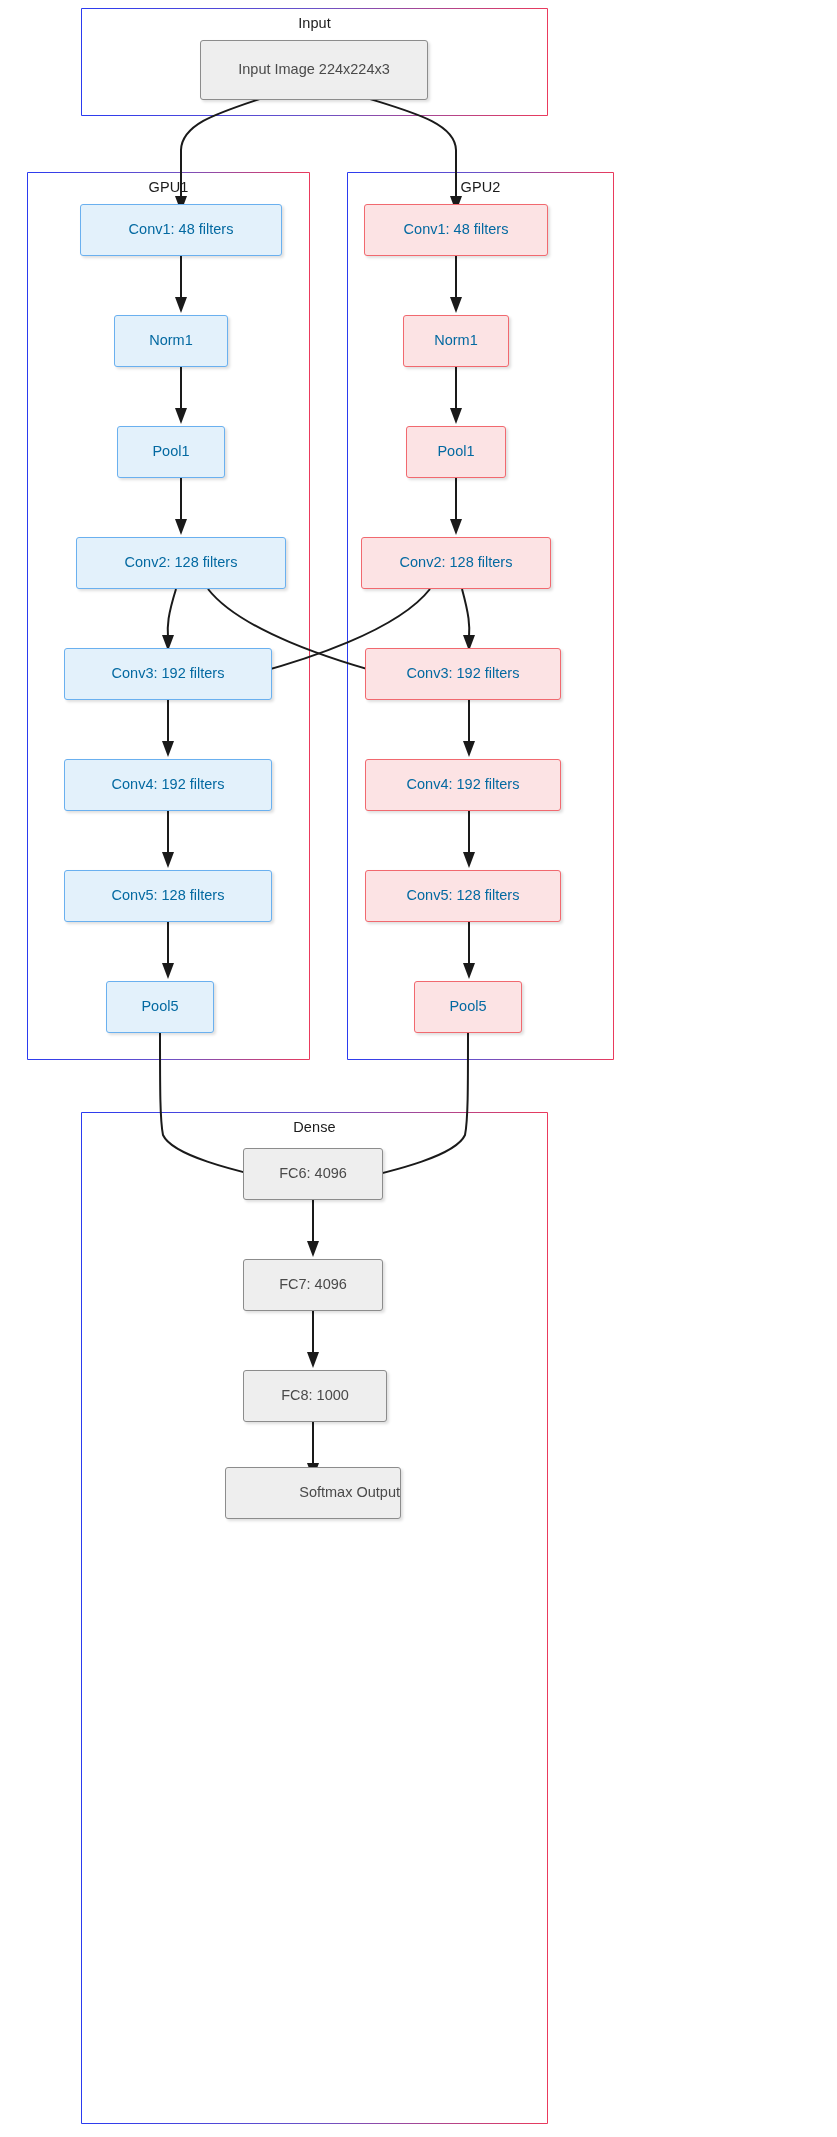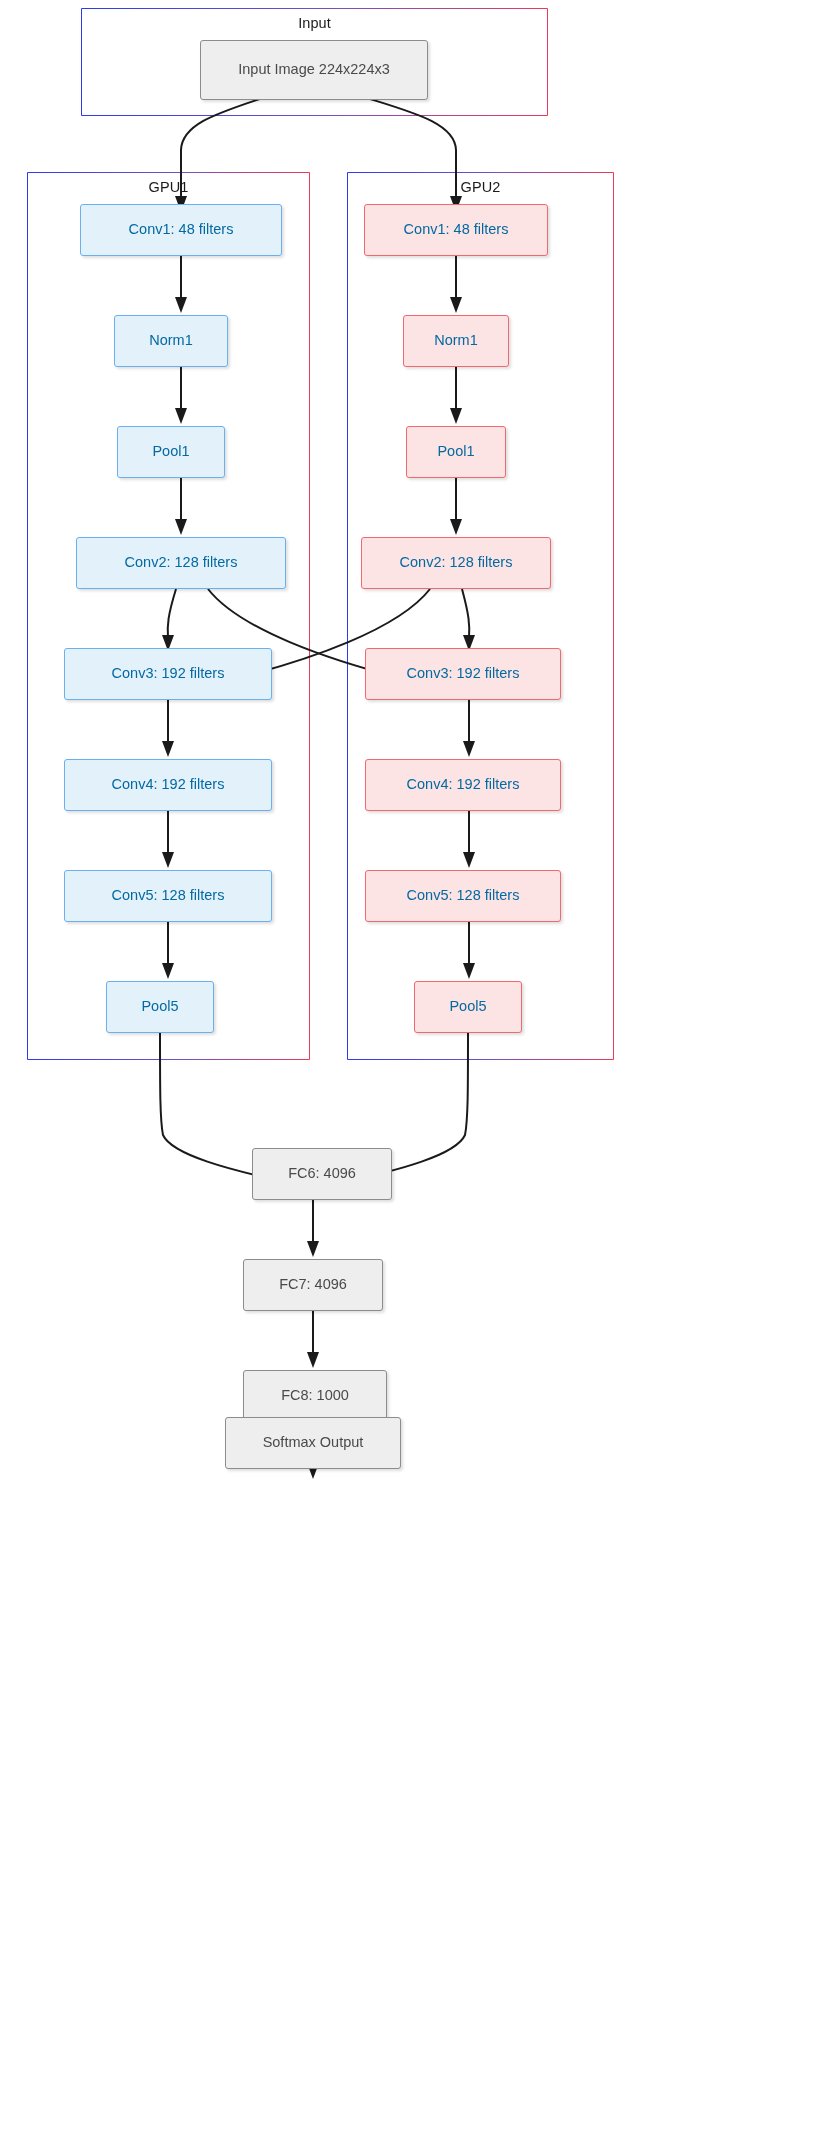--- a/index.html
+++ b/index.html
@@ -75,20 +75,23 @@
   </div>
 
   <div class="cluster" style="left:27px; top:172px; width:283px; height:888px;">
     <div class="cluster-label">GPU1</div>
   </div>
 
   <div class="cluster" style="left:321px; top:172px; width:267px; height:888px;margin-left:26px;">
     <div class="cluster-label">GPU2</div>
   </div>
 
+  <div class="cluster" style="left:81px; top:1112px; width:467px; height:1012px;">
+    <div class="cluster-label">Dense</div>
+  </div>
 
   <svg id="edges" viewBox="0 0 837 2137" width="837" height="2137" xmlns="http://www.w3.org/2000/svg">
 
     <path d="M 280,92 C 230,110 182,120 181,150 L 181,199"></path>
     <polygon class="head" points="181,212 175,196 187,196"></polygon>
 
     <path d="M 348,92 C 402,110 455,120 456,150 L 456,199"></path>
     <polygon class="head" points="456,212 450,196 462,196"></polygon>
 
     <path d="M 181,256 L 181,300"></path>
@@ -192,26 +195,26 @@
   <div class="node red" style="left:365px; top:759px; width:196px; height:52px;">
     <span>Conv4: 192 filters</span>
   </div>
   <div class="node red" style="left:365px; top:870px; width:196px; height:52px;">
     <span>Conv5: 128 filters</span>
   </div>
   <div class="node red" style="left:414px; top:981px; width:108px; height:52px;">
     <span>Pool5</span>
   </div>
 
-  <div class="node gray" style="left:252px; top:1148px; width:140px; height:52px;">
+  <div class="node gray" style="left:243px; top:1148px; width:140px; height:52px;">
     <span>FC6: 4096</span>
   </div>
   <div class="node gray" style="left:243px; top:1259px; width:140px; height:52px;text-align:center;">
     <span>FC7: 4096</span>
   </div>
   <div class="node gray" style="left:243px; top:1370px; width:144px; height:52px;">
     <span>FC8: 1000</span>
   </div>
-  <div class="node gray" style="left:225px; top:1417px; width:176px; height:52px;">
+  <div class="node gray" style="left:225px; top:1467px; width:176px; height:52px;justify-content:flex-end;">
     <span>Softmax Output</span>
   </div>
 
 </div>
 
 </body></html>

